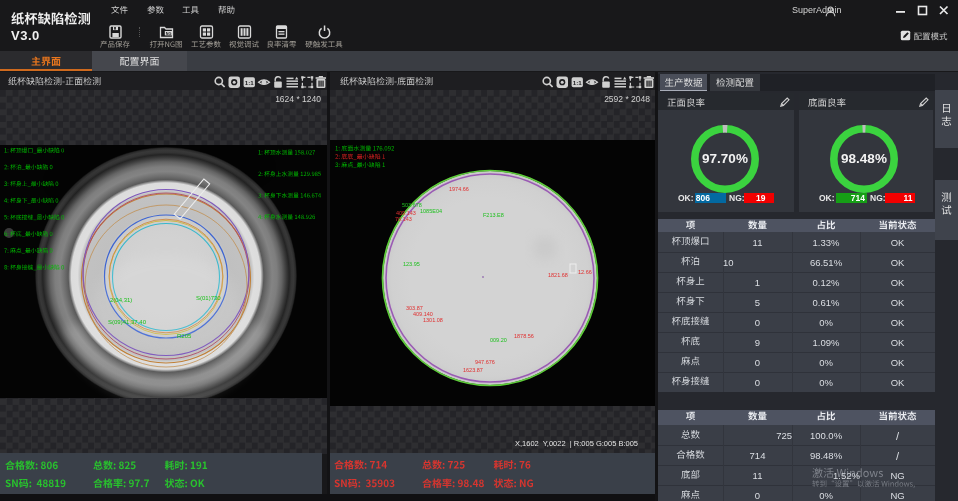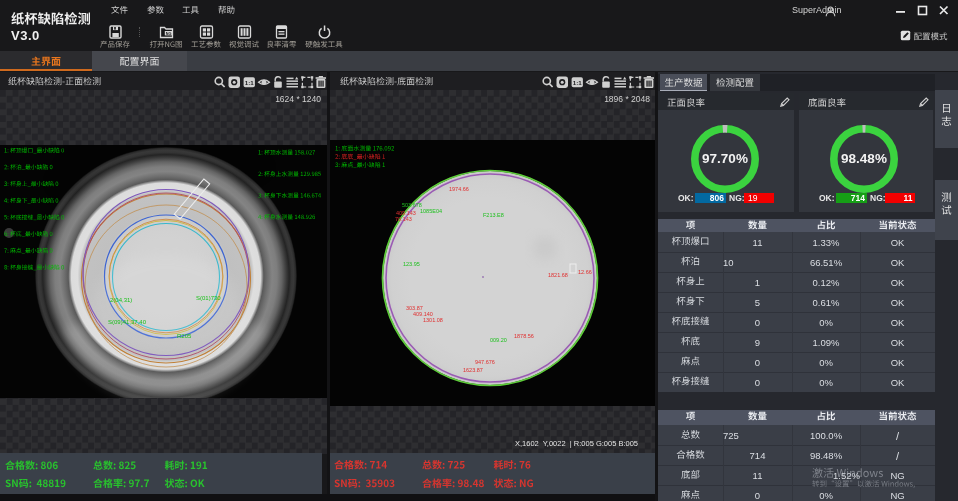--- a/index.html
+++ b/index.html
@@ -61,21 +61,21 @@
     <div class="abs" style="left:0;top:51px;width:92px;height:20px;background:#2b2b2e;border-bottom:2px solid #cf6a1e"></div>
     <div class="abs" style="left:92px;top:51px;width:95px;height:20px;background:#45474d"></div>
     <div class="abs" style="left:0;top:72px;width:327px;height:18px;background:#1e1e21"></div>
     <div class="abs checker" style="left:0;top:90px;width:327px;height:364px"></div>
     <div class="abs" style="left:0;top:453px;width:322px;height:41px;background:#3a4049"></div>
     <div class="abs" style="left:0;top:494px;width:655px;height:7px;background:#101012"></div>
     <div class="abs" style="left:221px;top:94px;width:100px;text-align:right;font-size:8.5px;color:#cfcfcf">1624 * 1240</div>
     <div class="abs" style="left:330px;top:72px;width:325px;height:18px;background:#1e1e21"></div>
     <div class="abs checker" style="left:330px;top:90px;width:325px;height:364px"></div>
     <div class="abs" style="left:328px;top:453px;width:327px;height:41px;background:#3a4049"></div>
-    <div class="abs" style="left:550px;top:94px;width:100px;text-align:right;font-size:8.5px;color:#cfcfcf">1896 * 2048</div>
+    <div class="abs" style="left:550px;top:94px;width:100px;text-align:right;font-size:8.5px;color:#cfcfcf">2592 * 2048</div>
     <div class="abs" style="left:327px;top:72px;width:3px;height:422px;background:#131315"></div>
     <svg class="abs" style="left:0;top:145px" width="327" height="253" viewBox="0 0 327 253">
 <defs>
 <filter id="blur5" x="-30%" y="-30%" width="160%" height="160%">
           <feGaussianBlur stdDeviation="6"></feGaussianBlur>
         </filter>
 <radialGradient id="cupg" cx="0.5" cy="0.5" r="0.5">
  <stop offset="0.29" stop-color="#d2d2d2"></stop>
  <stop offset="0.40" stop-color="#d0d0d0"></stop>
  <stop offset="0.42" stop-color="#cecece"></stop>
@@ -248,23 +248,23 @@
     <svg class="abs" style="left:780px;top:97px" width="10" height="10" viewBox="0 0 10 10">
 <path d="M0.8 9.2 L1.6 6.6 L7.2 1 L9 2.8 L3.4 8.4 Z" fill="none" stroke="#cfcfcf" stroke-width="1.1"></path>
       <path d="M1.6 6.6 L3.4 8.4" stroke="#cfcfcf" stroke-width="1.1"></path>
     </svg>
     <svg class="abs" style="left:687px;top:121px" width="76" height="76" viewBox="0 0 76 76">
 <circle cx="38" cy="38" r="30.2" fill="none" stroke="#3bd33f" stroke-width="7.6"></circle>
 <path d="M35.81 7.88 A30.2 30.2 0 0 1 40.19 7.88" fill="none" stroke="#bdbdbd" stroke-width="7.6"></path>
 </svg>
     <div class="abs" style="left:675px;top:151px;width:100px;text-align:center;font-size:13.5px;font-weight:bold;color:#f2f2f2">97.70%</div>
     <div class="abs" style="left:678px;top:193px;font-size:8.5px;font-weight:bold;color:#e8e8e8">OK:</div>
-    <div class="abs" style="left:695.0px;top:192.5px;width:31px;height:10px;background:#0369a1;color:#fff;font-size:8.5px;font-weight:bold;text-align:right;padding-right:2px">806</div>
+    <div class="abs" style="left:695.0px;top:192.5px;width:31px;height:10px;background:#0369a1;color:#fff;font-size:8.5px;font-weight:bold;text-align:right;padding-right:16px">806</div>
     <div class="abs" style="left:729px;top:193px;font-size:8.5px;font-weight:bold;color:#e8e8e8">NG:</div>
-    <div class="abs" style="left:744.0px;top:192.5px;width:29.5px;height:10px;background:#f20000;color:#fff;font-size:8.5px;font-weight:normal;text-align:right;padding-right:16px">19</div>
+    <div class="abs" style="left:744.0px;top:192.5px;width:29.5px;height:10px;background:#f20000;color:#fff;font-size:8.5px;font-weight:bold;text-align:right;padding-right:8px">19</div>
     <div class="abs" style="left:799px;top:93px;width:134px;height:119px;background:#33363d"></div>
     <div class="abs" style="left:799px;top:93px;width:134px;height:17px;background:#26292e"></div>
     <svg class="abs" style="left:919px;top:97px" width="10" height="10" viewBox="0 0 10 10">
 <path d="M0.8 9.2 L1.6 6.6 L7.2 1 L9 2.8 L3.4 8.4 Z" fill="none" stroke="#cfcfcf" stroke-width="1.1"></path>
       <path d="M1.6 6.6 L3.4 8.4" stroke="#cfcfcf" stroke-width="1.1"></path>
     </svg>
     <svg class="abs" style="left:826px;top:121px" width="76" height="76" viewBox="0 0 76 76">
 <circle cx="38" cy="38" r="30.2" fill="none" stroke="#3bd33f" stroke-width="7.6"></circle>
 <path d="M36.55 7.83 A30.2 30.2 0 0 1 39.45 7.83" fill="none" stroke="#bdbdbd" stroke-width="7.6"></path>
 </svg>
@@ -310,21 +310,21 @@
     <div class="abs" style="left:792px;top:376.5px;width:68px;text-align:center;font-size:9.5px;color:#dcdfe4">0%</div>
     <div class="abs" style="left:860px;top:376.5px;width:75px;text-align:center;font-size:9.5px;color:#dcdfe4">OK</div>
     <div class="abs" style="left:658px;top:410px;width:277px;height:14.5px;background:#4e5361"></div>
     <div class="abs" style="left:658px;top:425.0px;width:277px;height:80px;background:#3a3e47"></div>
     <div class="abs" style="left:658px;top:445.0px;width:277px;height:1px;background:#2f323a"></div>
     <div class="abs" style="left:658px;top:465.0px;width:277px;height:1px;background:#2f323a"></div>
     <div class="abs" style="left:658px;top:485.0px;width:277px;height:1px;background:#2f323a"></div>
     <div class="abs" style="left:723px;top:425.0px;width:1px;height:80.0px;background:#32353d"></div>
     <div class="abs" style="left:792px;top:425.0px;width:1px;height:80.0px;background:#32353d"></div>
     <div class="abs" style="left:860px;top:425.0px;width:1px;height:80.0px;background:#32353d"></div>
-    <div class="abs" style="left:723px;top:429.5px;width:69px;text-align:left;font-size:9.5px;color:#dcdfe4">725</div>
+    <div class="abs" style="left:723px;top:429.5px;width:69px;text-align:right;font-size:9.5px;color:#dcdfe4">725</div>
     <div class="abs" style="left:792px;top:429.5px;width:68px;text-align:center;font-size:9.5px;color:#dcdfe4">100.0%</div>
     <div class="abs" style="left:860px;top:429.5px;width:75px;text-align:center;font-size:9.5px;color:#dcdfe4"><span style="font-size:11px">/</span></div>
     <div class="abs" style="left:723px;top:449.5px;width:69px;text-align:center;font-size:9.5px;color:#dcdfe4">714</div>
     <div class="abs" style="left:792px;top:449.5px;width:68px;text-align:center;font-size:9.5px;color:#dcdfe4">98.48%</div>
     <div class="abs" style="left:860px;top:449.5px;width:75px;text-align:center;font-size:9.5px;color:#dcdfe4"><span style="font-size:11px">/</span></div>
     <div class="abs" style="left:723px;top:469.5px;width:69px;text-align:center;font-size:9.5px;color:#dcdfe4">11</div>
     <div class="abs" style="left:792px;top:469.5px;width:68px;text-align:right;font-size:9.5px;color:#dcdfe4">1.52%</div>
     <div class="abs" style="left:860px;top:469.5px;width:75px;text-align:center;font-size:9.5px;color:#dcdfe4">NG</div>
     <div class="abs" style="left:723px;top:489.5px;width:69px;text-align:center;font-size:9.5px;color:#dcdfe4">0</div>
     <div class="abs" style="left:792px;top:489.5px;width:68px;text-align:center;font-size:9.5px;color:#dcdfe4">0%</div>

